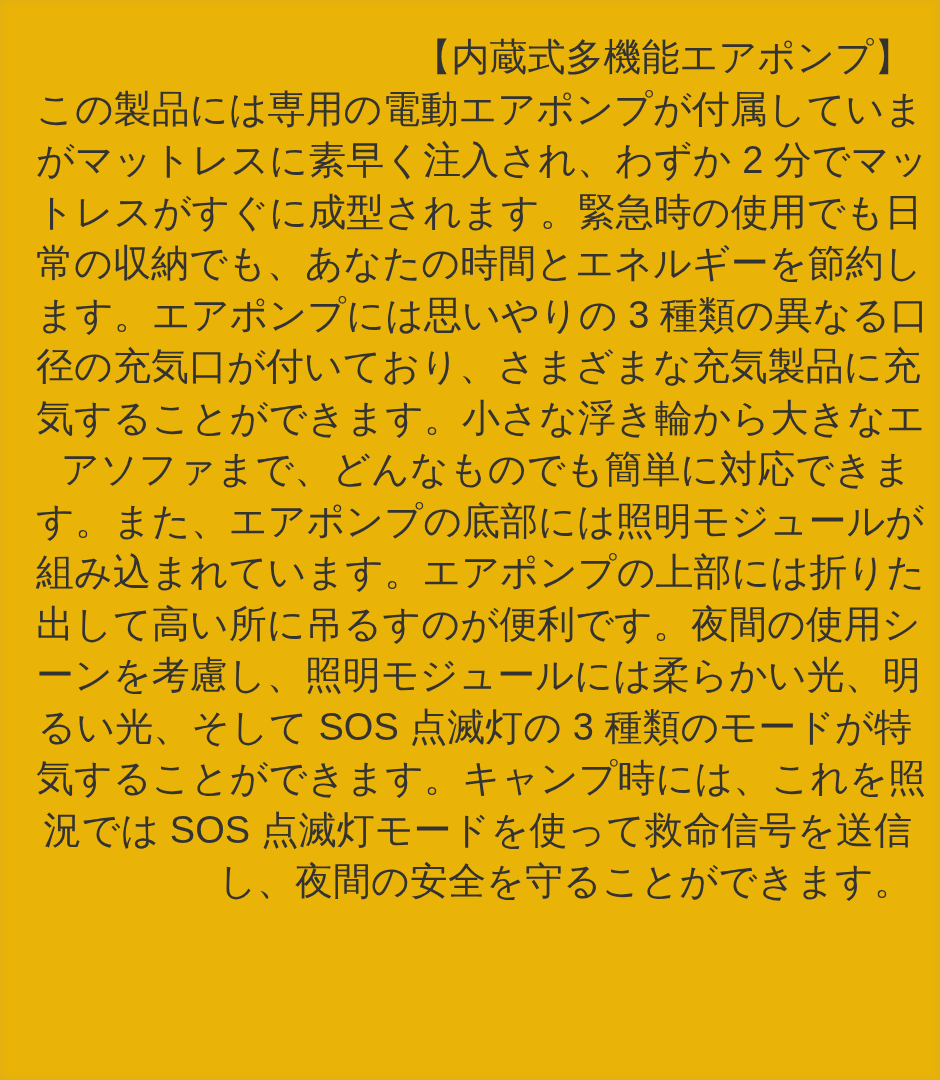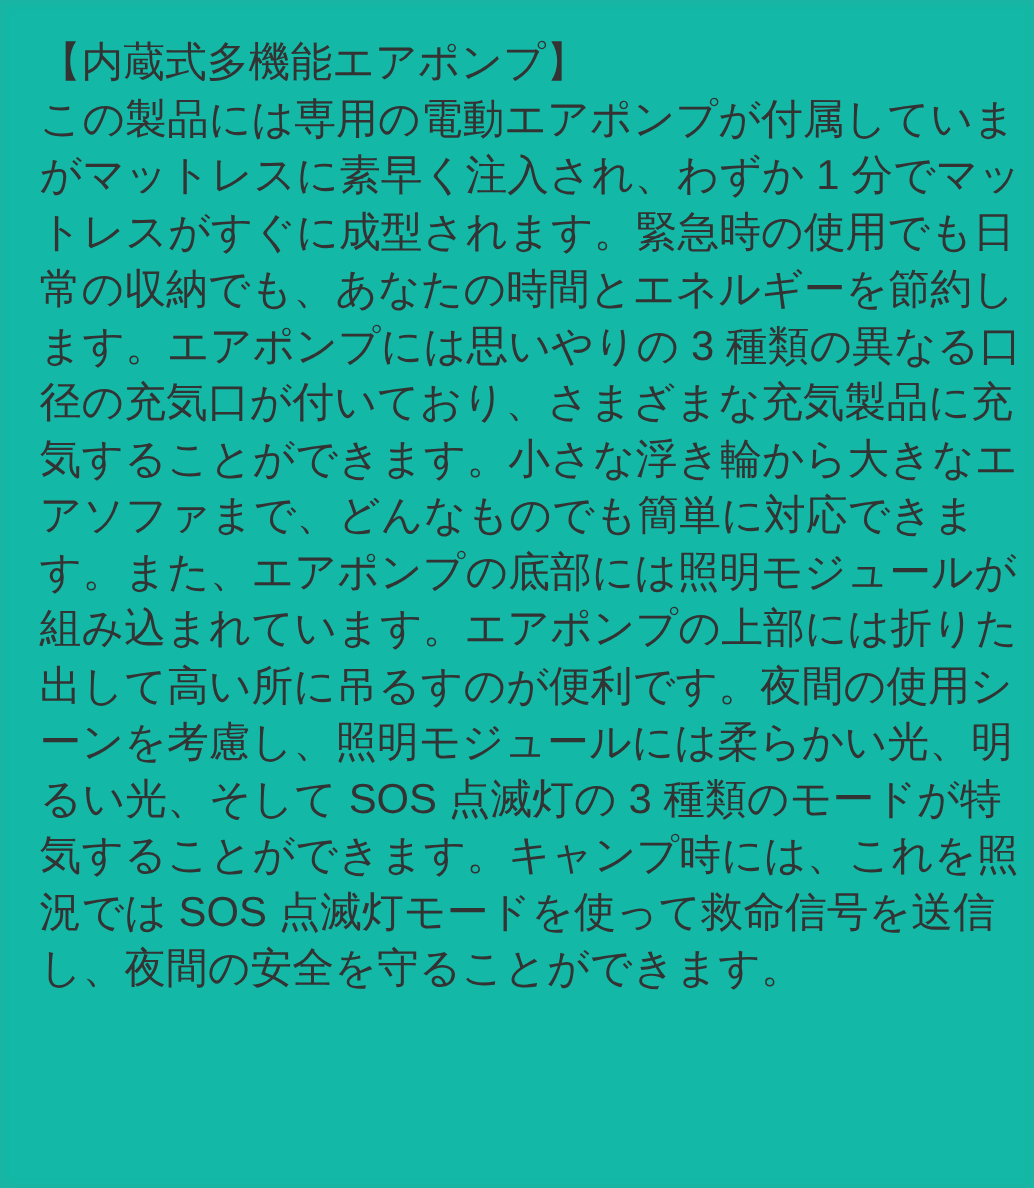--- a/index.html
+++ b/index.html
@@ -4,25 +4,26 @@
 <style>
   html, body {
     margin: 0;
     padding: 0;
     background: #ffffff;
   }
   .page {
     position: relative;
     width: 940px;
     height: 1080px;
-    background: #14b8a6;
+    background: #eab308;
     box-sizing: border-box;
     overflow: hidden;
     
     box-shadow: inset 0 0 10px rgba(140,140,140,0.12);
+    text-align: right;
   }
   .text-block {
     position: absolute;
     top: 32px;
     left: 36px;
     right: 28px;
     font-family: "Liberation Sans", "DejaVu Sans", sans-serif;
     font-size: 38px;
     line-height: 51.5px;
     font-weight: 400;
@@ -33,21 +34,21 @@
     white-space: nowrap;
   }
 </style>
 </head>
 <body>
 
 <div class="page">
   <div class="text-block">
     <div class="line">【内蔵式多機能エアポンプ】</div>
     <div class="line">この製品には専用の電動エアポンプが付属していま</div>
-    <div class="line">がマットレスに素早く注入され、わずか 1 分でマッ</div>
+    <div class="line">がマットレスに素早く注入され、わずか 2 分でマッ</div>
     <div class="line">トレスがすぐに成型されます。緊急時の使用でも日</div>
     <div class="line">常の収納でも、あなたの時間とエネルギーを節約し</div>
     <div class="line">ます。エアポンプには思いやりの 3 種類の異なる口</div>
     <div class="line">径の充気口が付いており、さまざまな充気製品に充</div>
     <div class="line">気することができます。小さな浮き輪から大きなエ</div>
     <div class="line">アソファまで、どんなものでも簡単に対応できま</div>
     <div class="line">す。また、エアポンプの底部には照明モジュールが</div>
     <div class="line">組み込まれています。エアポンプの上部には折りた</div>
     <div class="line">出して高い所に吊るすのが便利です。夜間の使用シ</div>
     <div class="line">ーンを考慮し、照明モジュールには柔らかい光、明</div>

